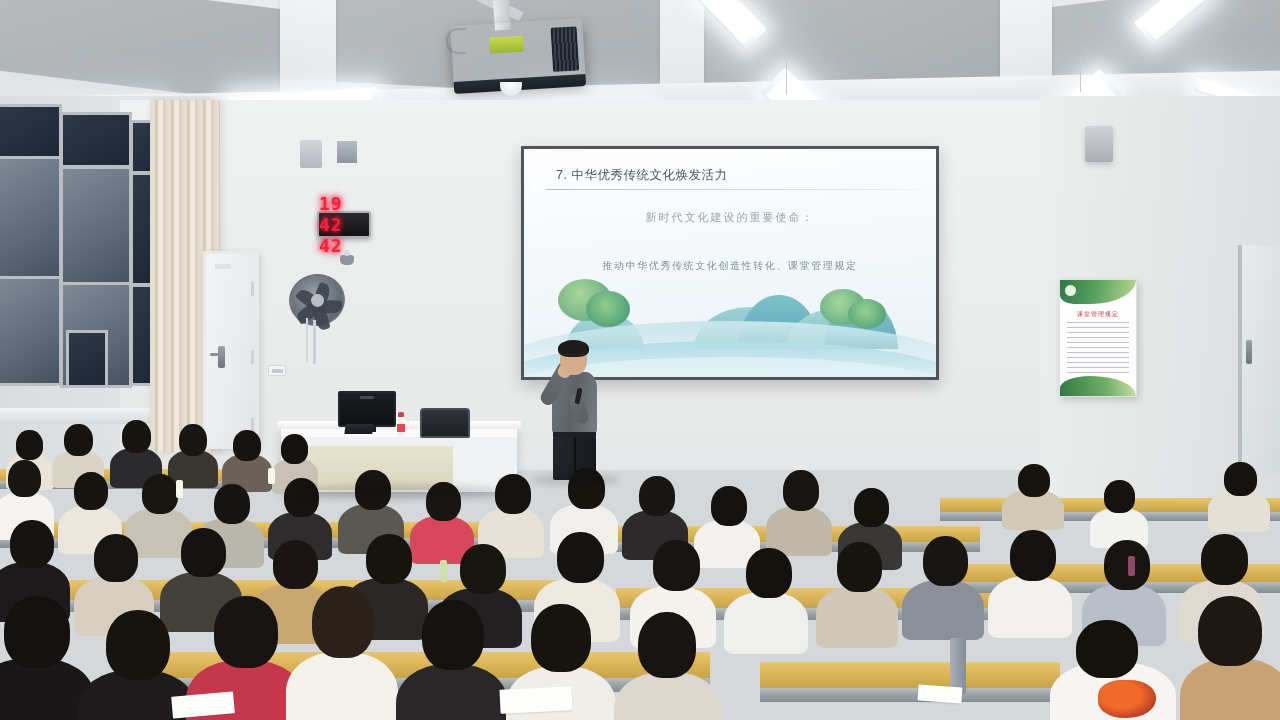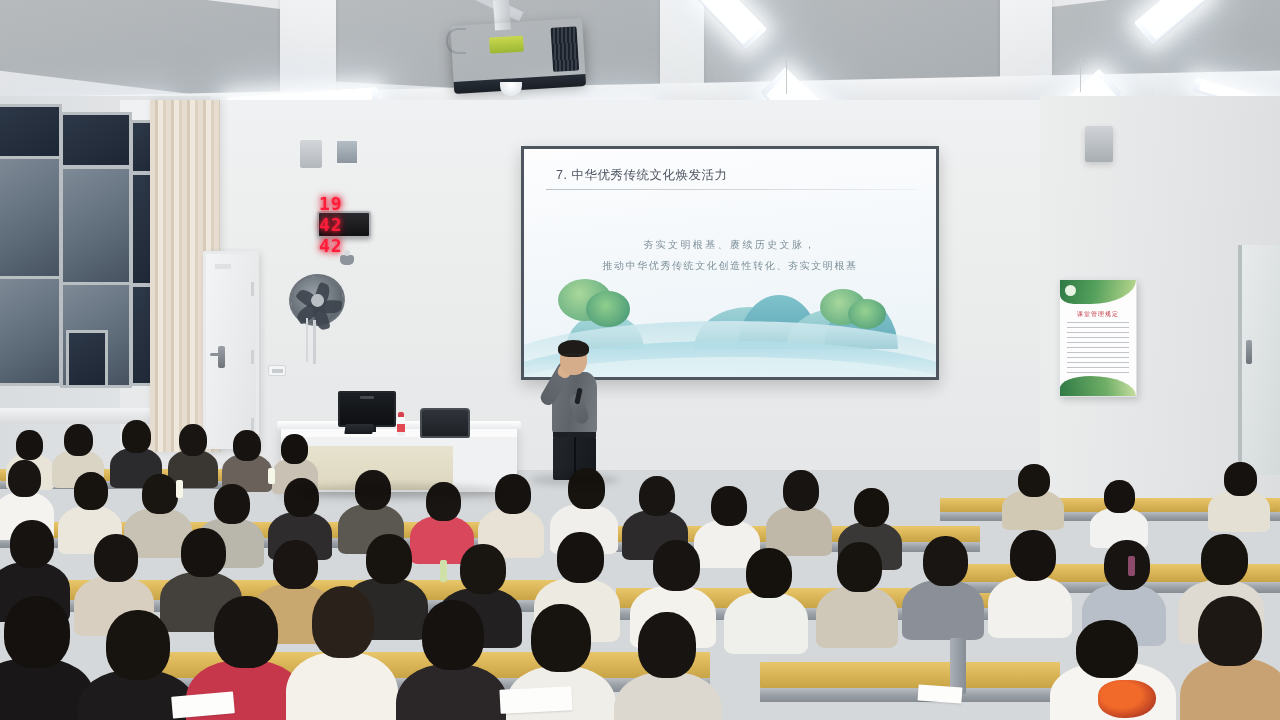--- a/index.html
+++ b/index.html
@@ -533,22 +533,22 @@
         <div class="tree" style="left:296px; bottom:52px; width:46px; height:36px; background:radial-gradient(circle at 42% 38%,#a7d79c,#62ac80 78%);"></div>
         <div class="tree" style="left:324px; bottom:48px; width:38px; height:30px; background:radial-gradient(circle at 45% 40%,#96d291,#55a27b 78%);"></div>
 
         <div class="wave" style="bottom:12px; height:44px; background:linear-gradient(#c9e6ec 0%,rgba(222,240,243,.35) 100%);"></div>
         <div class="wave" style="bottom:-2px; height:38px; background:linear-gradient(#b2dde7,rgba(205,234,240,.4));"></div>
         <div class="wave" style="bottom:-14px;height:34px; background:linear-gradient(#dcf0f3,rgba(236,247,249,.65));"></div>
       </div>
 
       <div class="slide-title">7. 中华优秀传统文化焕发活力</div>
       <div class="slide-rule"></div>
-      <div class="slide-l1">夯实文明根基、赓续历史文脉，</div>
-      <div class="slide-l2">推动中华优秀传统文化创造性转化、夯实文明根基</div>
+      <div class="slide-sub">新时代文化建设的重要使命：</div>
+      <div class="slide-l2">推动中华优秀传统文化创造性转化、课堂管理规定</div>
       <div class="watermark"></div>
     </div>
   </div>
 
   <div class="lectern">
     <div class="lectern-top"></div>
     <div class="lectern-face"></div>
   </div>
   <div class="monitor">
     <div class="mon-logo"></div>

